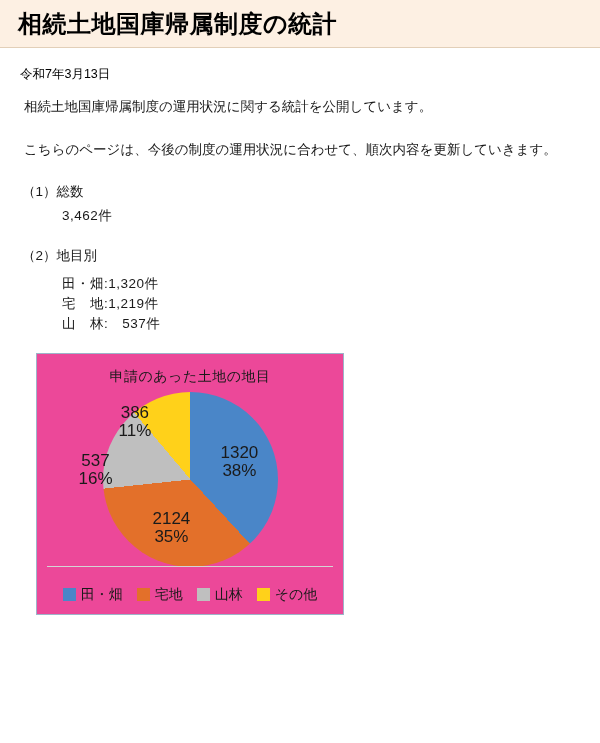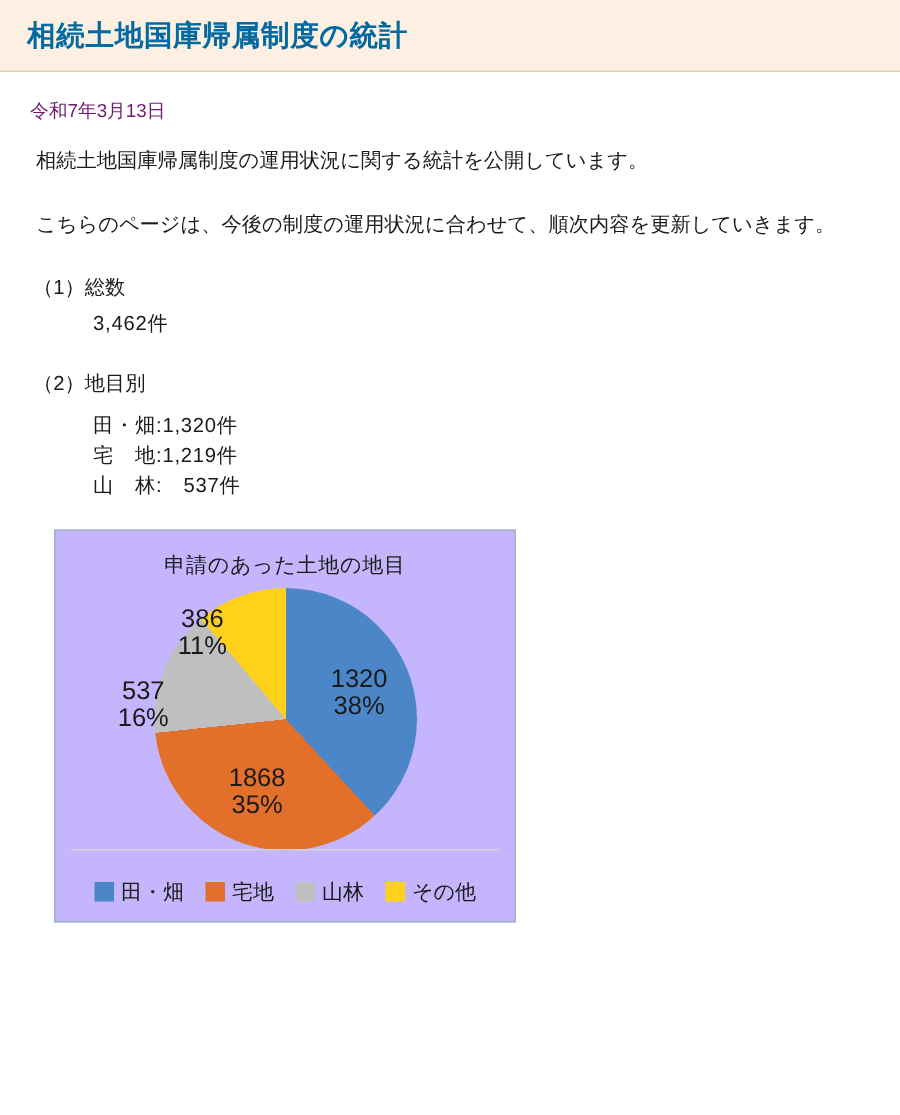--- a/index.html
+++ b/index.html
@@ -23,33 +23,33 @@
   .header-band {
     background: #fdf0e3;
     border-bottom: 1px solid #e2cfb8;
     height: 48px;
     display: flex;
     align-items: center;
     padding-left: 18px;
     box-sizing: border-box;
   }
   .header-title {
-    font-size: 19px;
+    font-size: 24px;
     font-weight: bold;
     letter-spacing: 0.5px;
-    color: #0369a1;
+    color: #000000;
   }
   
   .content {
     padding: 18px 20px 0 20px;
   }
   .date-line {
     font-size: 12.5px;
     margin-bottom: 14px;
-    color: #701a75;
+    color: #000000;
   }
   .para {
     font-size: 13.5px;
     line-height: 1.55;
     margin: 0 0 2px 4px;
   }
   .underlined {
     text-decoration: underline;
     text-underline-offset: 2px;
   }
@@ -82,21 +82,21 @@
     margin: 2px 0 0 42px;
     letter-spacing: 0.5px;
   }
   
   .chart-box {
     position: relative;
     margin: 20px 0 0 16px;
     width: 308px;
     height: 262px;
     border: 1px solid #9db4c9;
-    background: #c4b5fd;
+    background: #ec4899;
     box-sizing: border-box;
   }
   .chart-title {
     text-align: center;
     font-size: 14px;
     margin-top: 14px;
     letter-spacing: 0.5px;
     color: #1a1a1a;
   }
   .pie-wrap {
@@ -187,21 +187,21 @@
 
       <div class="pie-wrap">
         <div class="pie" id="pie-slices" style="background: conic-gradient(rgb(74, 134, 200) 0deg, rgb(74, 134, 200) 137.26deg, rgb(227, 112, 42) 137.26deg, rgb(227, 112, 42) 264.02deg, rgb(191, 191, 191) 264.02deg, rgb(191, 191, 191) 319.86deg, rgb(255, 209, 26) 319.86deg, rgb(255, 209, 26) 360deg);"></div>
 
         <div class="slice-label lbl-tahata">
           <span class="val">1320</span>
           <span class="pct">38%</span>
         </div>
 
         <div class="slice-label lbl-takuchi">
-          <span class="val">1868</span>
+          <span class="val">2124</span>
           <span class="pct">35%</span>
         </div>
 
         <div class="slice-label lbl-sanrin">
           <span class="val">537</span>
           <span class="pct">16%</span>
         </div>
 
         <div class="slice-label lbl-sonota">
           <span class="val">386</span>

